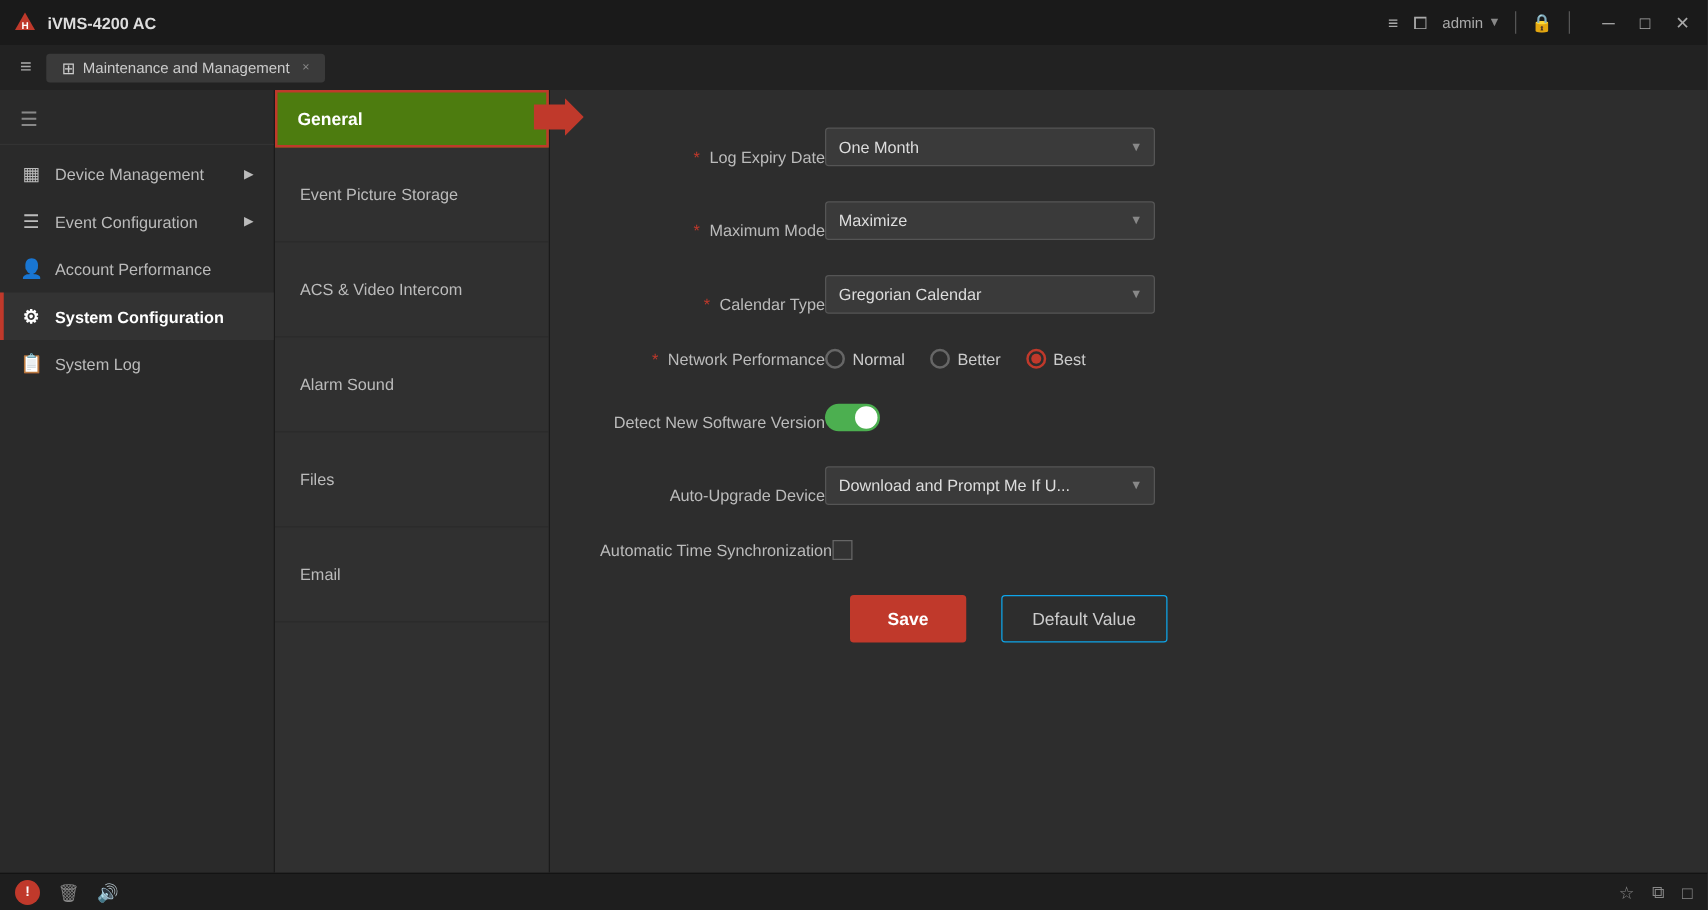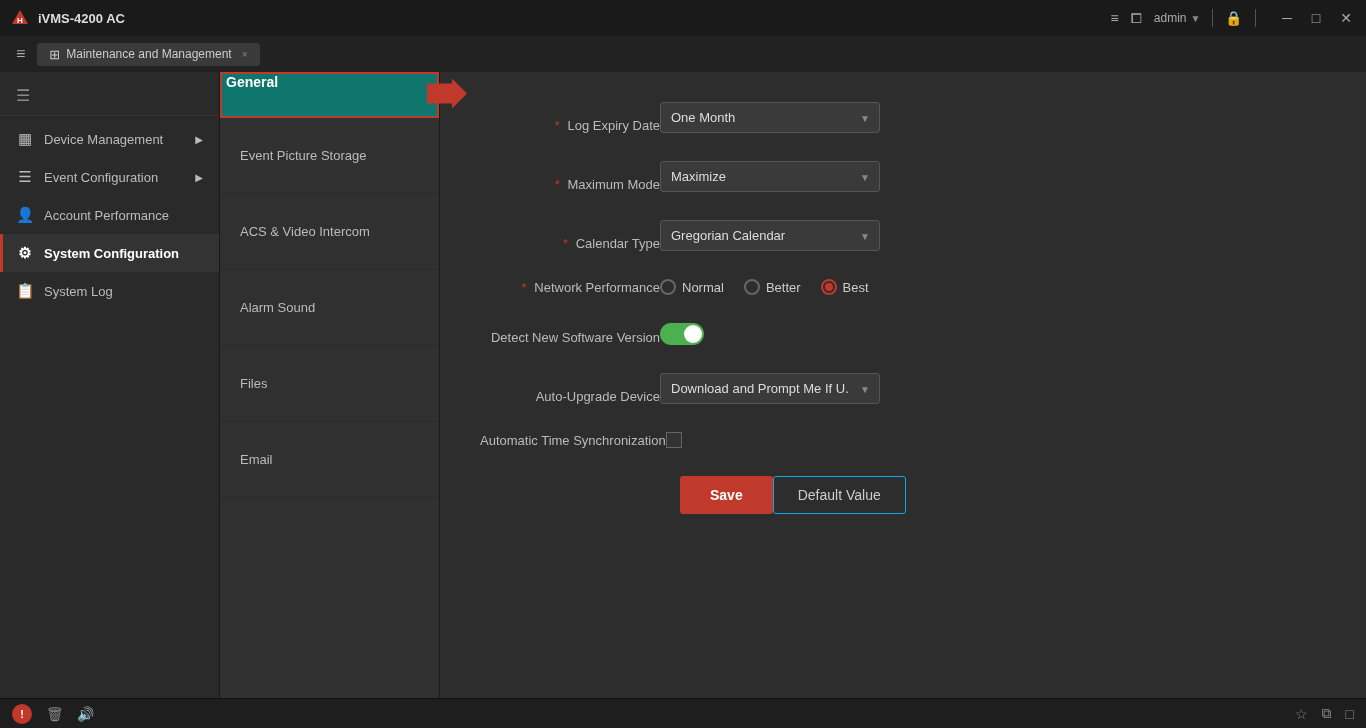--- a/index.html
+++ b/index.html
@@ -138,25 +138,26 @@
     
     .submenu-panel {
       width: 220px;
       background: #303030;
       border-right: 1px solid #1a1a1a;
       flex-shrink: 0;
     }
     .submenu-header {
       height: 46px;
       display: flex;
-      padding: 0 4px;
+      align-items: center;
+      padding: 0 16px;
       font-weight: 700;
       font-size: 14px;
       color: #fff;
-      background: #0f766e;
+      background: #4d7c0f;
       border: 2px solid #c0392b;
       margin: 0;
       cursor: pointer;
     }
     .submenu-item {
       padding: 30px 20px;
       color: #bbb;
       font-size: 13px;
       cursor: pointer;
       border-bottom: 1px solid #2a2a2a;
@@ -186,21 +187,21 @@
       color: #bbb;
       font-size: 13px;
       flex-shrink: 0;
     }
     .form-label .required {
       color: #c0392b;
       margin-right: 4px;
     }
     .select-wrapper {
       position: relative;
-      width: 220px;
+      width: 264px;
     }
     .select-wrapper select {
       width: 100%;
       background: #3a3a3a;
       border: 1px solid #555;
       color: #ddd;
       padding: 7px 30px 7px 10px;
       font-size: 13px;
       border-radius: 3px;
       appearance: none;
@@ -300,21 +301,21 @@
       color: #ccc;
       border: 1px solid #0ea5e9;
       padding: 10px 24px;
       font-size: 14px;
       border-radius: 3px;
       cursor: pointer;
     }
 
     .action-row {
       display: flex;
-      gap: 0;
+      gap: 28px;
       margin-top: 20px;
       padding-left: 200px;
     }
 
     
     .statusbar {
       height: 30px;
       background: #1e1e1e;
       display: flex;
       align-items: center;

